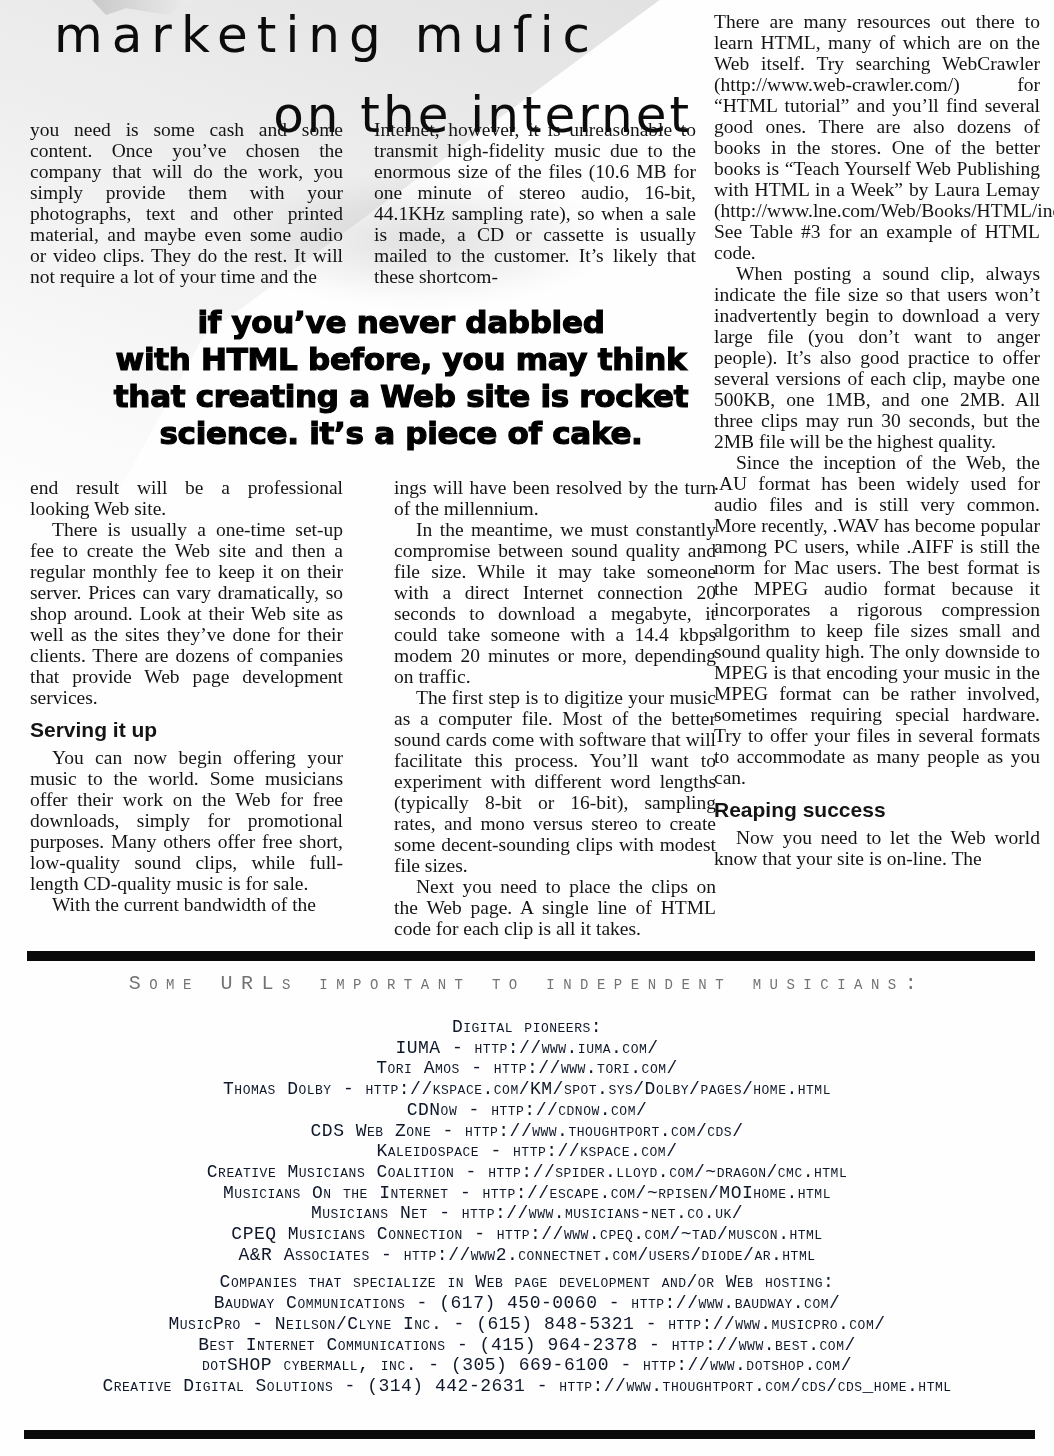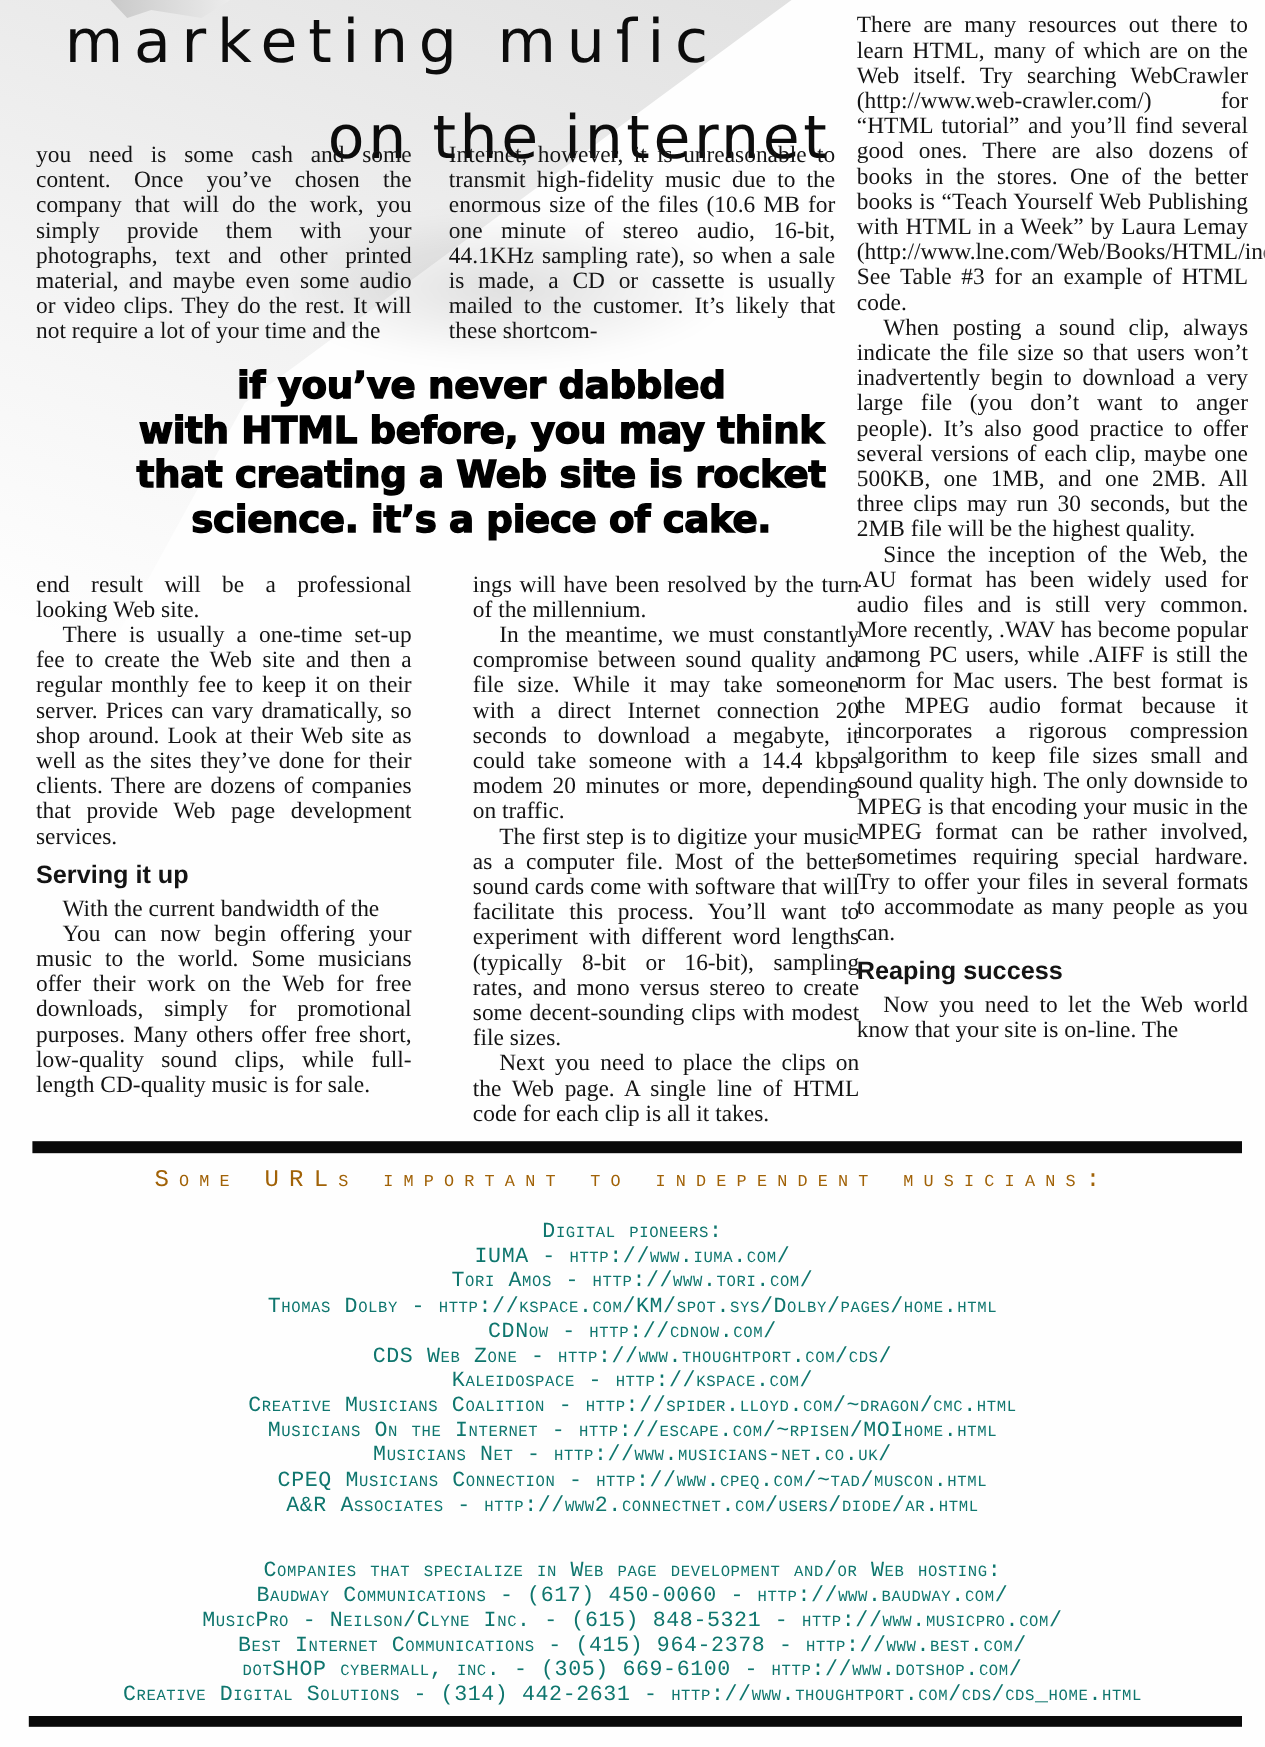--- a/index.html
+++ b/index.html
@@ -55,29 +55,29 @@
   }
   .pullquote .pq-line { white-space:nowrap; }
   
   .rule { position:absolute; background:#0a0a0a; }
   #rule-top    { left:27px; top:951px;  width:1008px; height:10px; }
   #rule-bottom { left:24px; top:1430px; width:1011px; height:9px;  }
   
   .urls-heading {
     position:absolute; left:0; top:972px; width:1054px; text-align:center;
     font-family:"Liberation Mono", monospace; font-variant:small-caps;
-    font-size:20px; letter-spacing:8.5px; white-space:nowrap; color:#a16207;
+    font-size:20px; letter-spacing:8.5px; white-space:nowrap; color:#737373;
   }
   .urls {
     position:absolute; left:0; top:1017px; width:1054px; text-align:center;
     font-family:"Liberation Mono", monospace; font-variant:small-caps;
-    font-size:18px; line-height:20.7px; letter-spacing:0.5px; color:#0f766e;
+    font-size:18px; line-height:20.7px; letter-spacing:0.5px; color:#0f172a;
   }
   .urls .url-line { white-space:nowrap; }
-  .urls .gap { margin-top:34px; }
+  .urls .gap { margin-top:7px; }
 </style>
 </head>
 <body>
 
 <div class="page">
 
   <div class="showthrough"></div>
   <div class="ghost-blob"></div>
   <div class="tear"></div>
 
@@ -104,22 +104,22 @@
     <div class="pq-line">if you’ve never dabbled</div>
     <div class="pq-line">with HTML before, you may think</div>
     <div class="pq-line">that creating a Web site is rocket</div>
     <div class="pq-line">science. it’s a piece of cake.</div>
   </div>
 
   <div class="colblock" id="col-left-bot">
     <p>end result will be a professional looking Web site.</p>
     <p class="ind">There is usually a one-time set-up fee to create the Web site and then a regular monthly fee to keep it on their server. Prices can vary dramatically, so shop around. Look at their Web site as well as the sites they’ve done for their clients. There are dozens of companies that provide Web page development services.</p>
     <h3 class="subhead">Serving it up</h3>
+    <p class="ind">You can now begin offering your music to the world. Some musicians offer their work on the Web for free downloads, simply for promotional purposes. Many others offer free short, low-quality sound clips, while full-length CD-quality music is for sale.</p>
     <p class="ind">With the current bandwidth of the</p>
-    <p class="ind">You can now begin offering your music to the world. Some musicians offer their work on the Web for free downloads, simply for promotional purposes. Many others offer free short, low-quality sound clips, while full-length CD-quality music is for sale.</p>
   </div>
 
   <div class="colblock" id="col-mid-bot">
     <p>ings will have been resolved by the turn of the millennium.</p>
     <p class="ind">In the meantime, we must constantly compromise between sound quality and file size. While it may take someone with a direct Internet connection 20 seconds to download a megabyte, it could take someone with a 14.4 kbps modem 20 minutes or more, depending on traffic.</p>
     <p class="ind">The first step is to digitize your music as a computer file. Most of the better sound cards come with software that will facilitate this process. You’ll want to experiment with different word lengths (typically 8-bit or 16-bit), sampling rates, and mono versus stereo to create some decent-sounding clips with modest file sizes.</p>
     <p class="ind">Next you need to place the clips on the Web page. A single line of HTML code for each clip is all it takes.</p>
   </div>
 
   <div class="rule" id="rule-top"></div>

